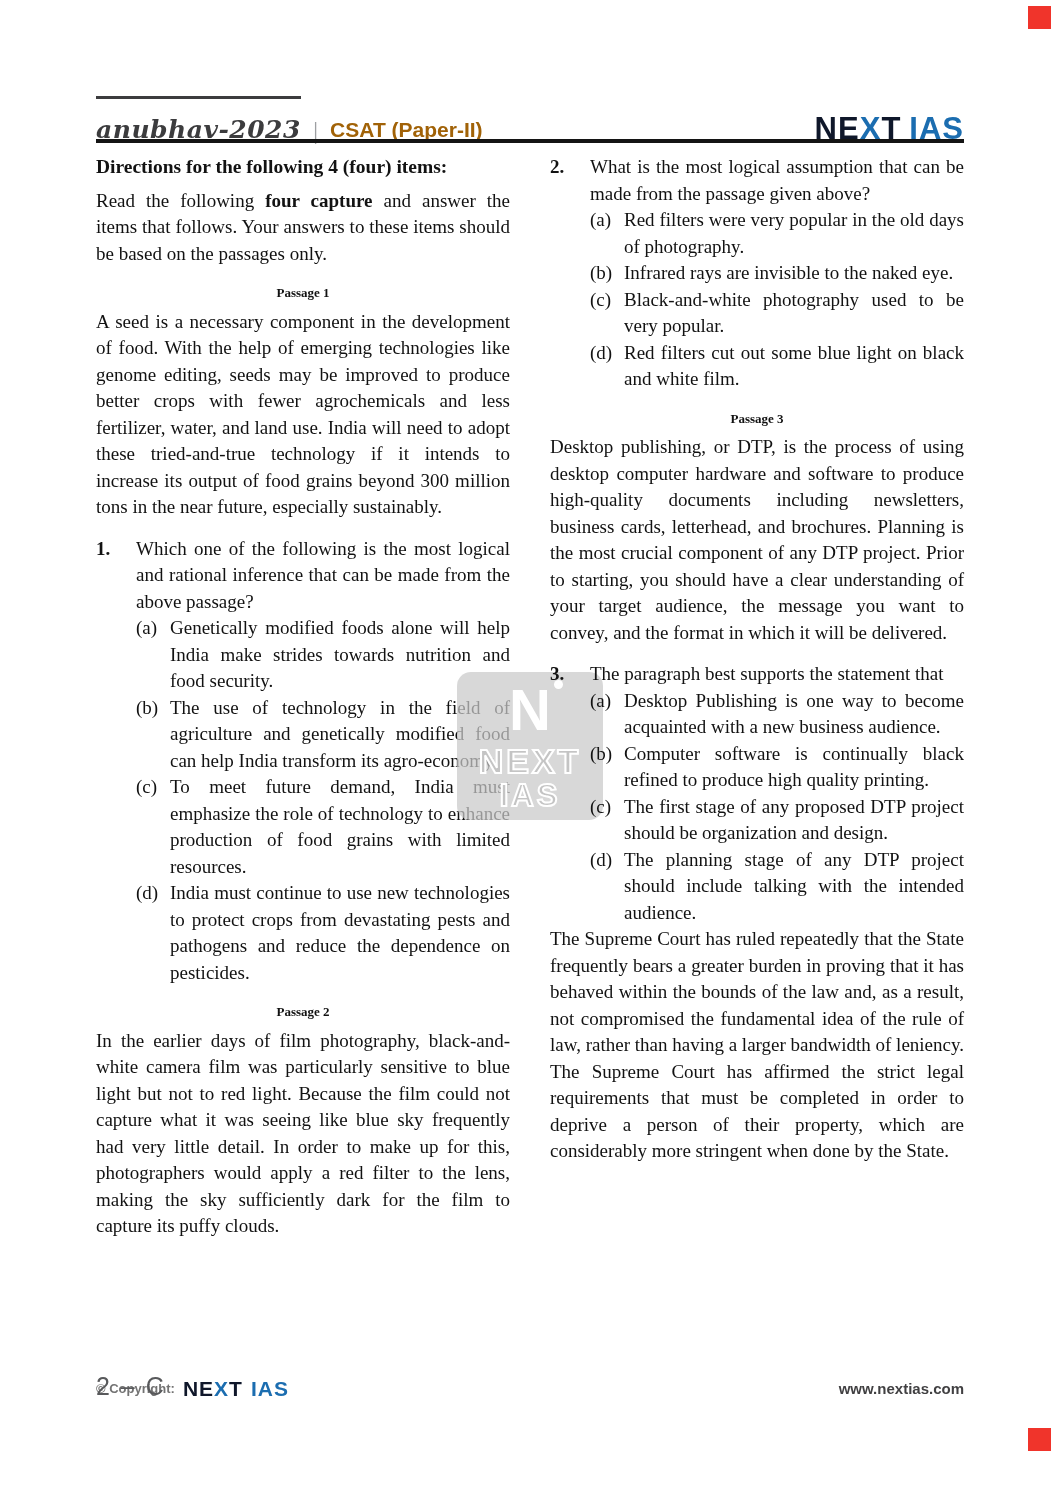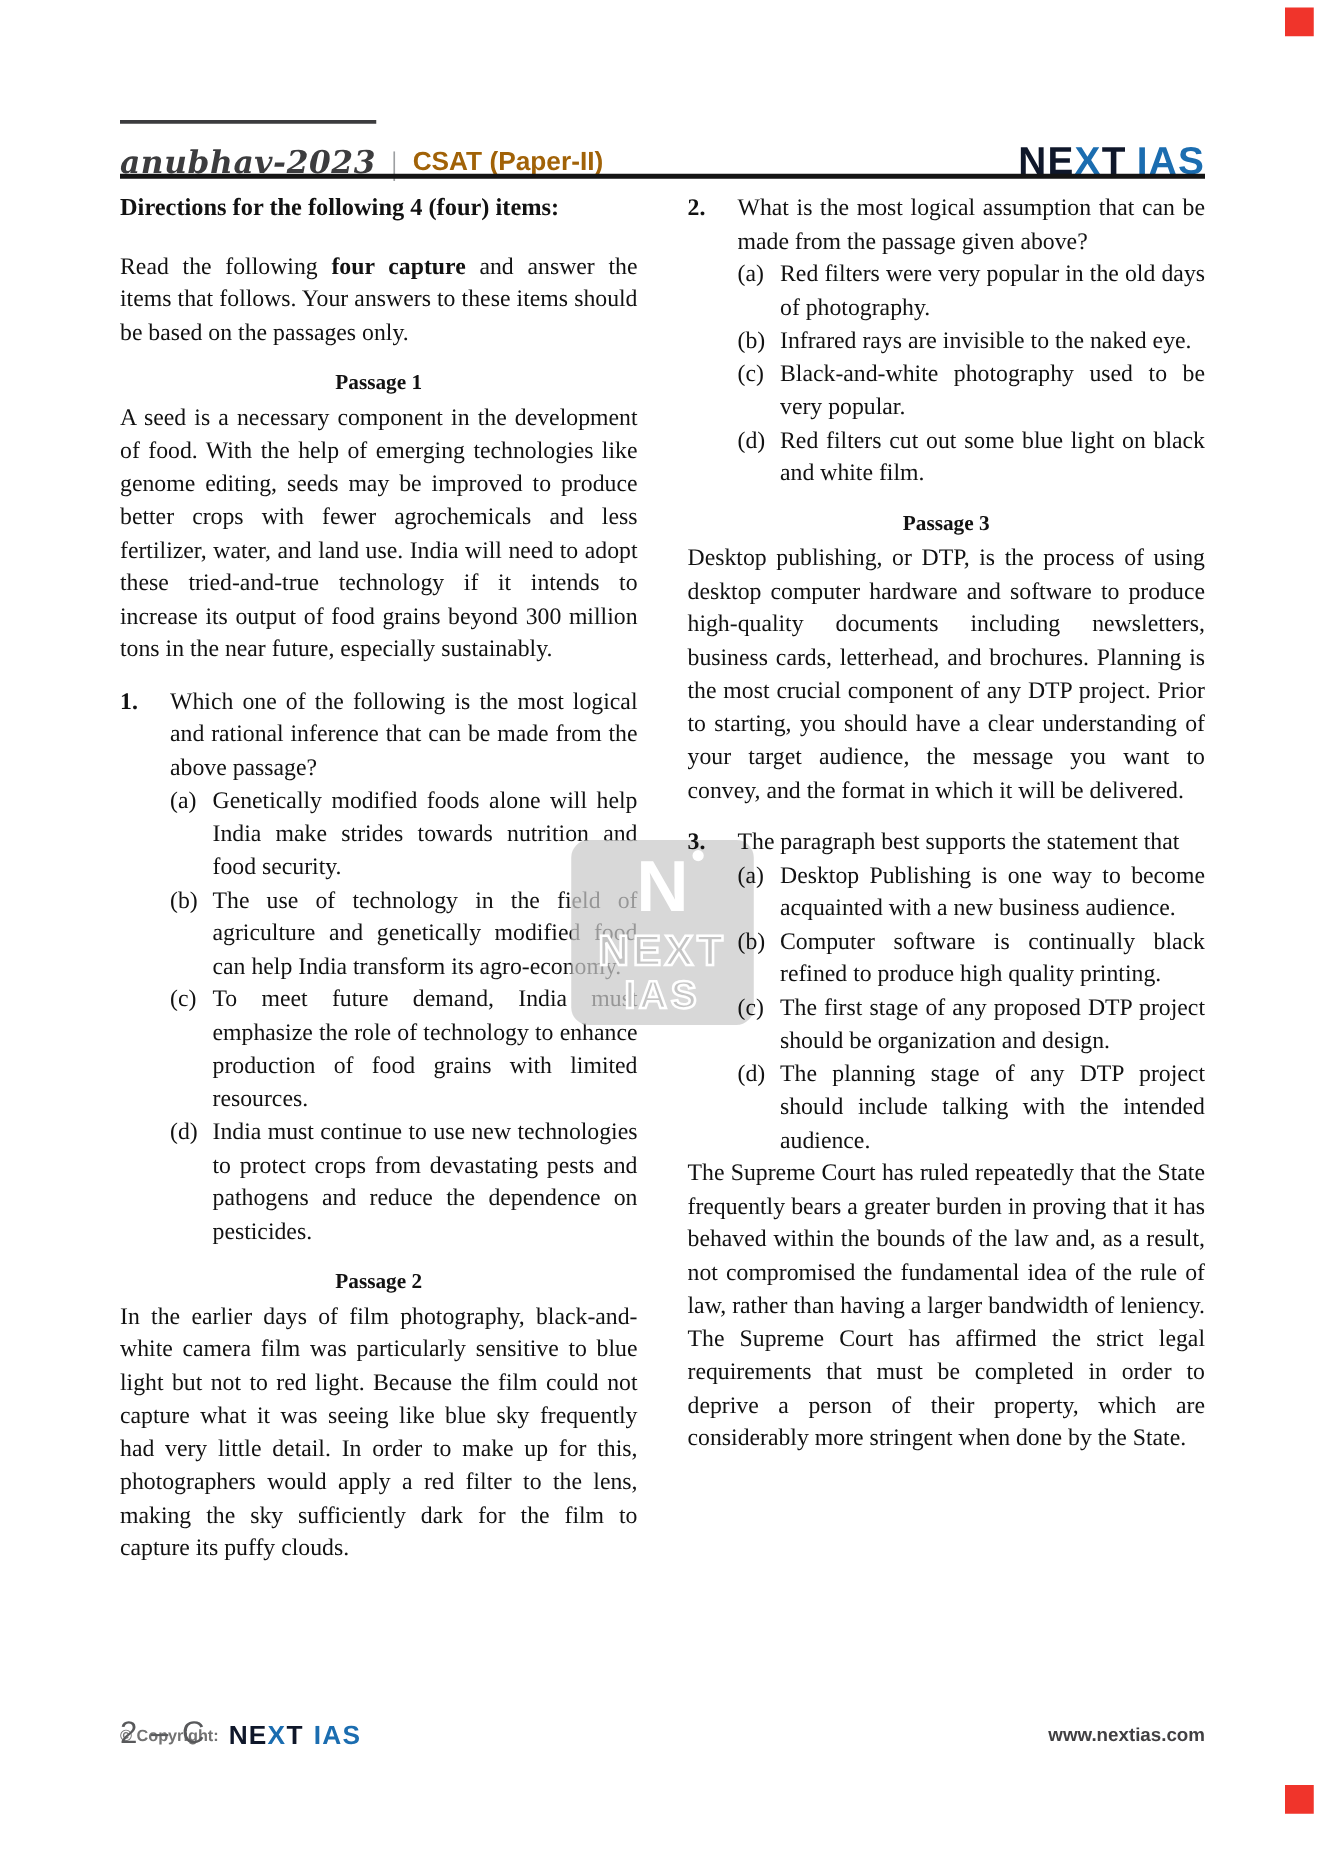--- a/index.html
+++ b/index.html
@@ -24,23 +24,23 @@
     letter-spacing:1px; margin-left:auto; line-height:1; }
   .header .logo { font-size:31px; }
   .logo .lg-red { color:#0f172a; }
   .logo .lg-blue { color:#1b6db0; }
   .logo .lg-sp { display:inline-block; width:8px; }
   .rule { position:absolute; top:139px; left:96px; width:868px; height:4px; background:#141414; }
   
   .main { position:absolute; top:154px; left:96px; width:868px; display:flex; gap:40px; }
   .col { width:414px; font-size:19px; line-height:26.5px; text-align:justify; }
   .col-right { position:relative; z-index:3; }
-  .dir-heading { font-weight:bold; font-size:19.5px; white-space:nowrap; text-align:left; margin-bottom:20px; }
+  .dir-heading { font-weight:bold; font-size:19.5px; white-space:nowrap; text-align:left; margin-bottom:7px; }
   .intro b { font-weight:bold; }
-  .passage-title { text-align:center; font-weight:bold; font-size:17px; margin:13px 0 2px; }
+  .passage-title { text-align:center; font-weight:bold; font-size:13px; margin:13px 0 2px; }
   .question { display:flex; margin-top:15px; }
   .qnum { width:40px; flex:none; font-weight:bold; }
   .qbody { flex:1; }
   .option { display:flex; }
   .olabel { width:34px; flex:none; }
   .otext { flex:1; text-align:justify; }
   
   .watermark {
     position:absolute; left:457px; top:672px; width:146px; height:148px;
     background:rgba(201,201,201,.72); border-radius:14px; z-index:2;

